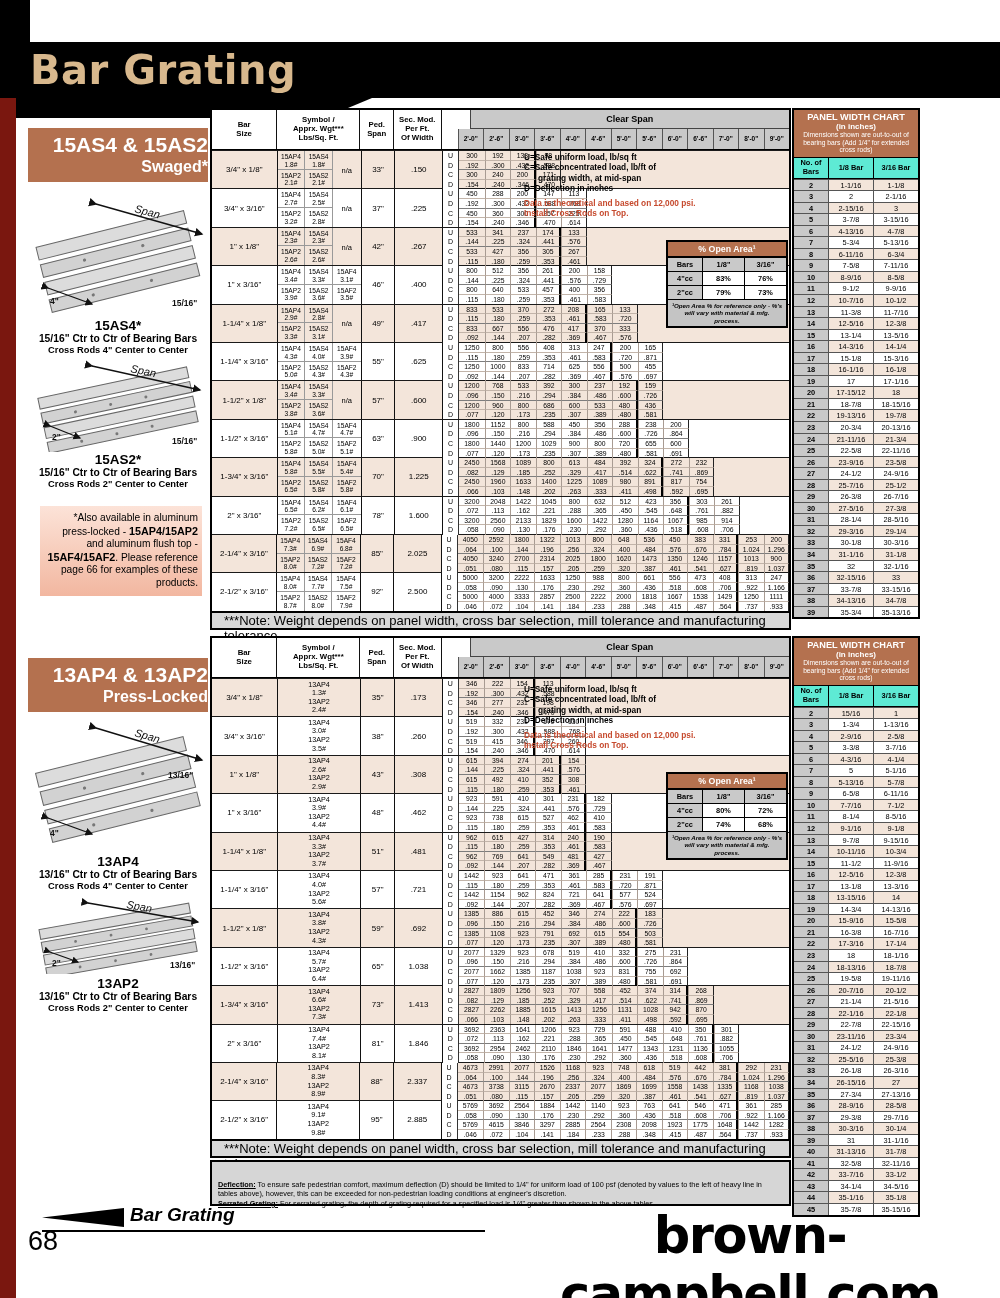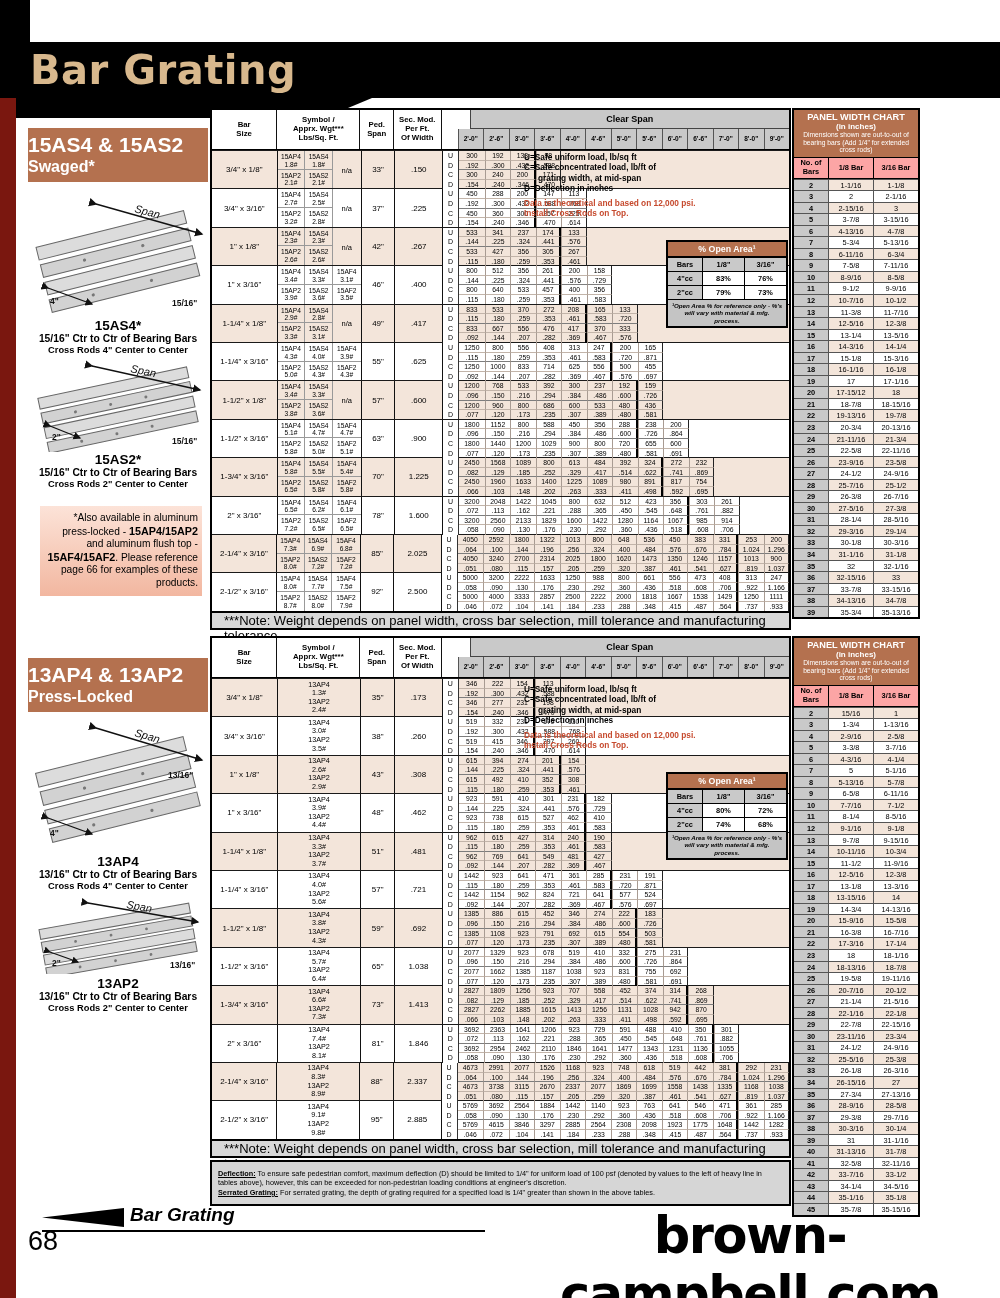--- a/index.html
+++ b/index.html
@@ -5,21 +5,21 @@
   *{box-sizing:border-box;margin:0;padding:0}
   body{width:1000px;height:1298px;position:relative;background:#fff;font-family:"Liberation Sans",sans-serif;color:#000;overflow:hidden}
   .abs{position:absolute}
   
   #left-strip{left:0;top:0;width:16px;height:1298px;background:#7a170f}
   #corner{left:0;top:0;width:30px;height:42px;background:#000}
   #banner{left:0;top:42px;width:1000px;height:56px;background:#000}
   #banner-title{padding-left:30px;line-height:56px;font-size:40px;font-weight:bold;letter-spacing:.5px;color:#d8b88d;font-family:"DejaVu Sans",sans-serif}
   #banner-wedge{left:16px;top:98px;width:356px;height:20px;background:#000;clip-path:polygon(0 0,100% 0,calc(100% - 48px) 100%,0 100%)}
   
-  .side-head{left:28px;width:180px;background:#b4714f;color:#fff;text-align:left;padding:5px 0 6px}
+  .side-head{left:28px;width:180px;background:#b4714f;color:#fff;text-align:right;padding:5px 0 6px}
   .sh1{font-size:21px;font-weight:bold;line-height:24px}
   .sh2{font-size:16px;font-weight:bold;line-height:19px}
   .cap{left:28px;width:180px;text-align:center}
   .cap .c1{font-size:13.5px;font-weight:bold;line-height:15px}
   .cap .c2{font-size:10.3px;font-weight:bold;line-height:12px}
   .cap .c3{font-size:9.3px;font-weight:bold;line-height:11px}
   #red-box{left:40px;top:506px;width:162px;background:linear-gradient(#fce3d8,#f2b7a0);text-align:right;font-size:10.2px;line-height:12.6px;padding:6px 4px}
   #red-box b{font-size:10.8px}
   .gsvg{position:absolute}
   .gsvg text{font-size:10px;fill:#111}
@@ -74,30 +74,30 @@
   .oa-c1{width:34px;background:#c9c9c9}
   .oa-c2,.oa-c3{width:42px}
   .oa-head div{background:#c9c9c9}
   .oa-note{background:#c4c4c4;border-top:1.5px solid #000;font-size:6.2px;line-height:7.4px;font-style:italic;font-weight:bold;text-align:center;padding:2px 3px}
   
   .pchart{position:absolute;left:792px;width:128px;border:2px solid #000;background:#fff}
   .pc-head{background:#b4714f;color:#fff;text-align:center;padding:2px 2px 3px}
   .pc-title{font-weight:bold;font-size:9.2px;line-height:10px}
   .pc-sub{font-weight:bold;font-size:8px;line-height:9px}
   .pc-desc{font-size:6.7px;line-height:7.5px}
-  .pc-cols{display:flex;background:#fca5a5;font-weight:bold;font-size:7.4px;text-align:center;border-top:1.5px solid #000;border-bottom:1.5px solid #000}
+  .pc-cols{display:flex;background:#5eead4;font-weight:bold;font-size:7.4px;text-align:center;border-top:1.5px solid #000;border-bottom:1.5px solid #000}
   .pc-cols .n{width:34px;display:flex;flex-direction:column;justify-content:center;line-height:8.4px}
   .pc-cols .a,.pc-cols .b{width:45px;border-left:1px solid #000;line-height:20px}
   .pc-row{display:flex;height:11.55px;font-size:7.4px;line-height:11.1px;text-align:center}
   .pc-row .n{width:34px;background:#c9c9c9;font-weight:bold;border-top:1px solid #555}
   .pc-row .a,.pc-row .b{width:45px;border-left:1px solid #555;border-top:1px solid #555}
   .pc-row.pk{background:#fff}
   .pc-row.pk .a,.pc-row.pk .b{background:#f3e5da}
   
-  #defl-box{left:210px;top:1160px;width:581px;height:46px;background:#d6d6d6;border:2px solid #000;padding:7px 6px;font-size:7.3px;line-height:9.4px}
+  #defl-box{left:210px;top:1160px;width:581px;height:46px;background:#d6d6d6;border:2px solid #000;padding:18px 6px;font-size:7.3px;line-height:9.4px}
   #defl-box .lb{font-weight:bold;text-decoration:underline}
   
   #page-num{left:28px;top:1226px;font-size:27px}
   #footer-wedge{left:42px;top:1208px;width:82px;height:19px;background:#000;clip-path:polygon(0 50%,100% 0,100% 100%)}
   #footer-label{left:130px;top:1204px;font-size:19px;font-weight:bold;font-style:italic}
   #footer-line{left:42px;top:1230px;width:443px;height:2px;background:#000}
   #brand{left:520px;top:1206px;width:460px;text-align:center;font-size:51px;font-weight:bold;letter-spacing:-1.5px;font-family:"DejaVu Sans",sans-serif}
 </style>
 </head>
 <body>

